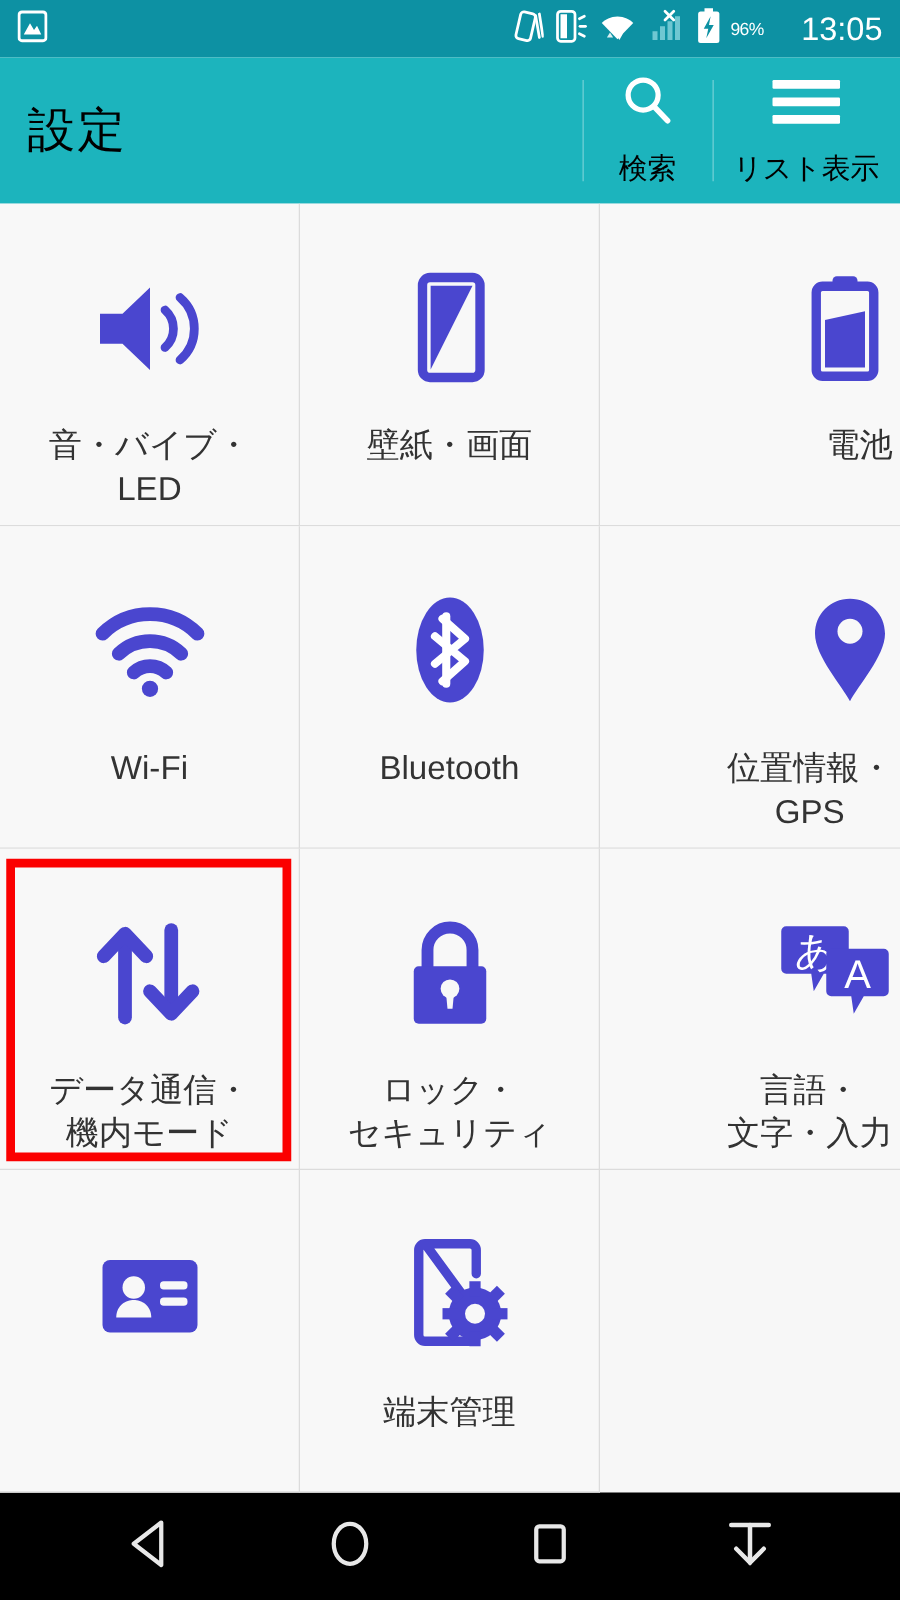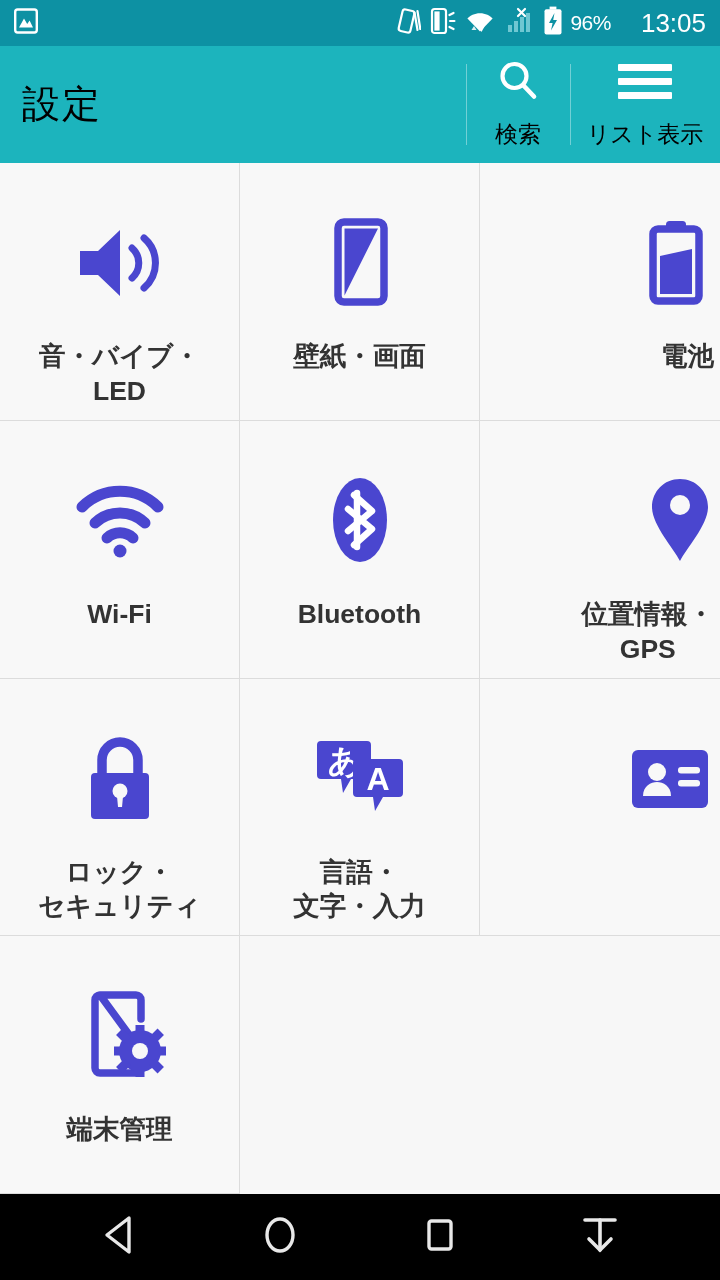--- a/index.html
+++ b/index.html
@@ -24,21 +24,21 @@
     padding:0 14px;
     color:#ffffff;
   }
   #status-left { display:flex; align-items:center; gap:8px; }
   #status-right {
     margin-left:auto;
     display:flex; align-items:center; gap:9px;
   }
   .sb-icon { display:block; }
   #battery-pct {
-    font-size:21px; letter-spacing:-0.5px;
+    font-size:14px; letter-spacing:-0.5px;
     margin-left:-2px;
   }
   #clock {
     font-size:26px; letter-spacing:0px;
     margin-left:21px;
   }
 
   
   #app-bar {
     height:117px; flex:0 0 117px;
@@ -77,21 +77,20 @@
   .hamburger { width:54px; display:flex; flex-direction:column; gap:7px; }
   .hamburger span { display:block; height:7px; background:#fff; border-radius:1px; }
 
   
   #grid {
     flex:1 1 auto;
     display:grid;
     grid-template-columns:repeat(3,1fr);
     grid-template-rows:repeat(4,1fr);
     background:#f7f7f7;
-    font-weight:bold;
   }
   .tile {
     position:relative;
     display:flex; flex-direction:column;
     align-items:center; justify-content:flex-start;
     border-right:1px solid #dcdcdc;
     border-bottom:1px solid #dcdcdc;
     padding-top:46px;
     background:#f8f8f8;
   }
@@ -289,20 +288,34 @@
       <div class="tile-icon">
         <svg width="80" height="95" viewBox="0 0 80 95">
           <path d="M40 6 C24 6 12 18.5 12 34 C12 52 34 76 40 88 C46 76 68 52 68 34 C68 18.5 56 6 40 6 Z" fill="#4a46cf"></path>
           <circle cx="40" cy="32" r="10" fill="#f8f8f8"></circle>
         </svg>
       </div>
       <div class="tile-label">位置情報・
 GPS</div>
     </div>
 
+    <div class="tile highlighted">
+      <div class="tile-icon">
+        <svg width="105" height="90" viewBox="0 0 105 90">
+          <g stroke="#4a46cf" stroke-width="11" stroke-linecap="round" stroke-linejoin="round" fill="none">
+            <path d="M33 80 V14"></path>
+            <path d="M16 31 L33 13 L50 31"></path>
+            <path d="M70 10 V76"></path>
+            <path d="M53 59 L70 77 L87 59"></path>
+          </g>
+        </svg>
+      </div>
+      <div class="tile-label">データ通信・
+機内モード</div>
+    </div>
 
     <div class="tile">
       <div class="tile-icon">
         <svg width="90" height="95" viewBox="0 0 90 95">
           <path d="M27 44 V29 A18 18 0 0 1 63 29 V44" fill="none" stroke="#4a46cf" stroke-width="9.5"></path>
           <rect x="16" y="42" width="58" height="46" rx="4" fill="#4a46cf"></rect>
           <circle cx="45" cy="60" r="7.5" fill="#f8f8f8"></circle>
           <path d="M41.5 60 H48.5 L47 76 H43 Z" fill="#f8f8f8"></path>
         </svg>
       </div>

